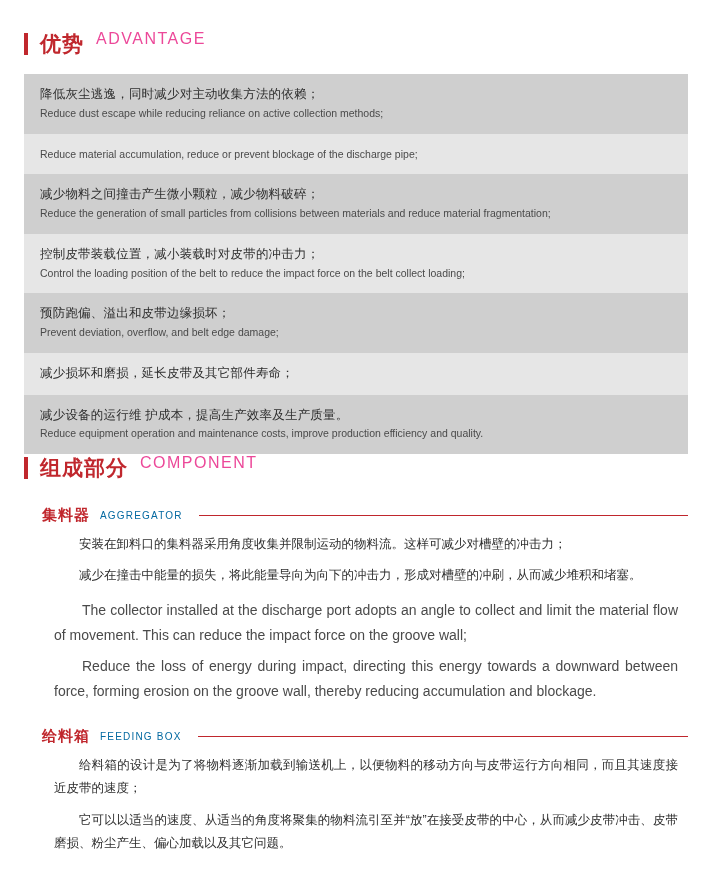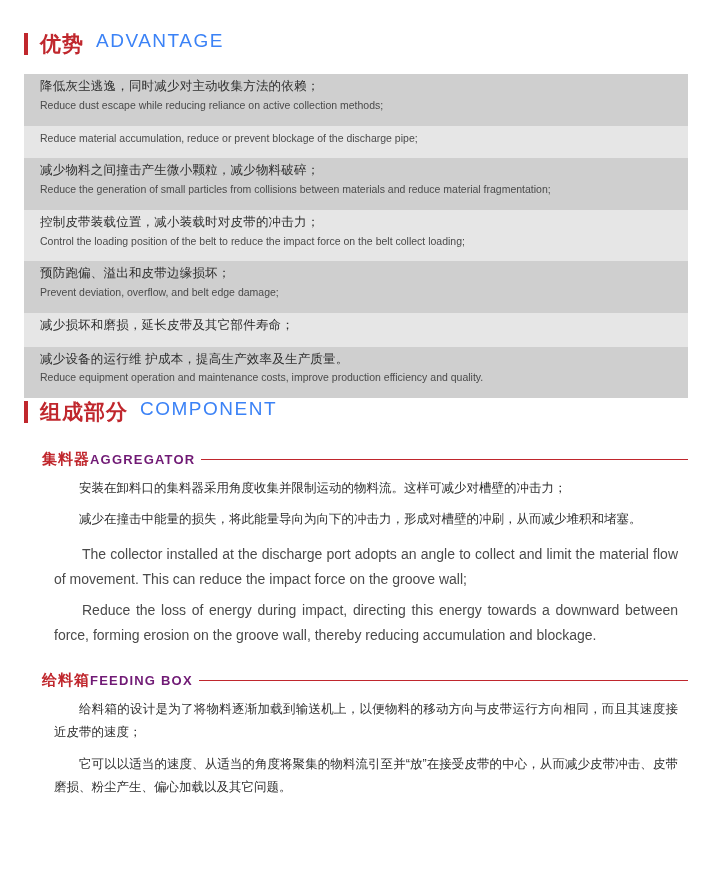--- a/index.html
+++ b/index.html
@@ -36,35 +36,35 @@
     position: relative;
     top: 3px;
   }
   .section-head .cn {
     font-size: 21px;
     font-weight: bold;
     color: #c0272d;
     letter-spacing: 1px;
   }
   .section-head .en {
-    font-size: 19px;
-    color: #3b82f6;
+    font-size: 16px;
+    color: #ec4899;
     letter-spacing: 1.5px;
     font-weight: normal;
   }
   #advantage-head { margin-top: 30px; }
   #component-head { }
 
   
   .adv-list {
     margin-top: 16px;
     border: 0;
   }
   .adv-item {
-    padding: 3px 16px 12px 16px;
+    padding: 11px 16px 12px 16px;
     box-sizing: border-box;
   }
   .adv-item.odd { background: #cfcfcf; }
   .adv-item.even { background: #e6e6e6; }
   .adv-cn {
     font-size: 12.5px;
     color: #2e2e2e;
     line-height: 1.5;
     letter-spacing: 0.2px;
   }
@@ -72,36 +72,36 @@
     font-size: 10.5px;
     color: #4a4a4a;
     line-height: 1.5;
     margin-top: 2px;
   }
 
   
   .sub-head {
     display: flex;
     align-items: center;
+    gap: 10px;
     margin-top: 24px;
     padding-left: 18px;
   }
   .sub-head .cn {
     font-size: 15px;
     font-weight: bold;
     color: #c0272d;
     letter-spacing: 1px;
     white-space: nowrap;
   }
   .sub-head .en {
-    font-size: 13px;
-    color: #701a75;
+    font-size: 10px;
+    color: #0369a1;
     letter-spacing: 1.2px;
     white-space: nowrap;
-    font-weight: bold;
   }
   .sub-head .rule {
     flex: 1 1 auto;
     height: 1px;
     background: #c0272d;
     margin-left: 6px;
   }
 
   .body-block { padding: 0 10px 0 30px; }
   .p-cn {

